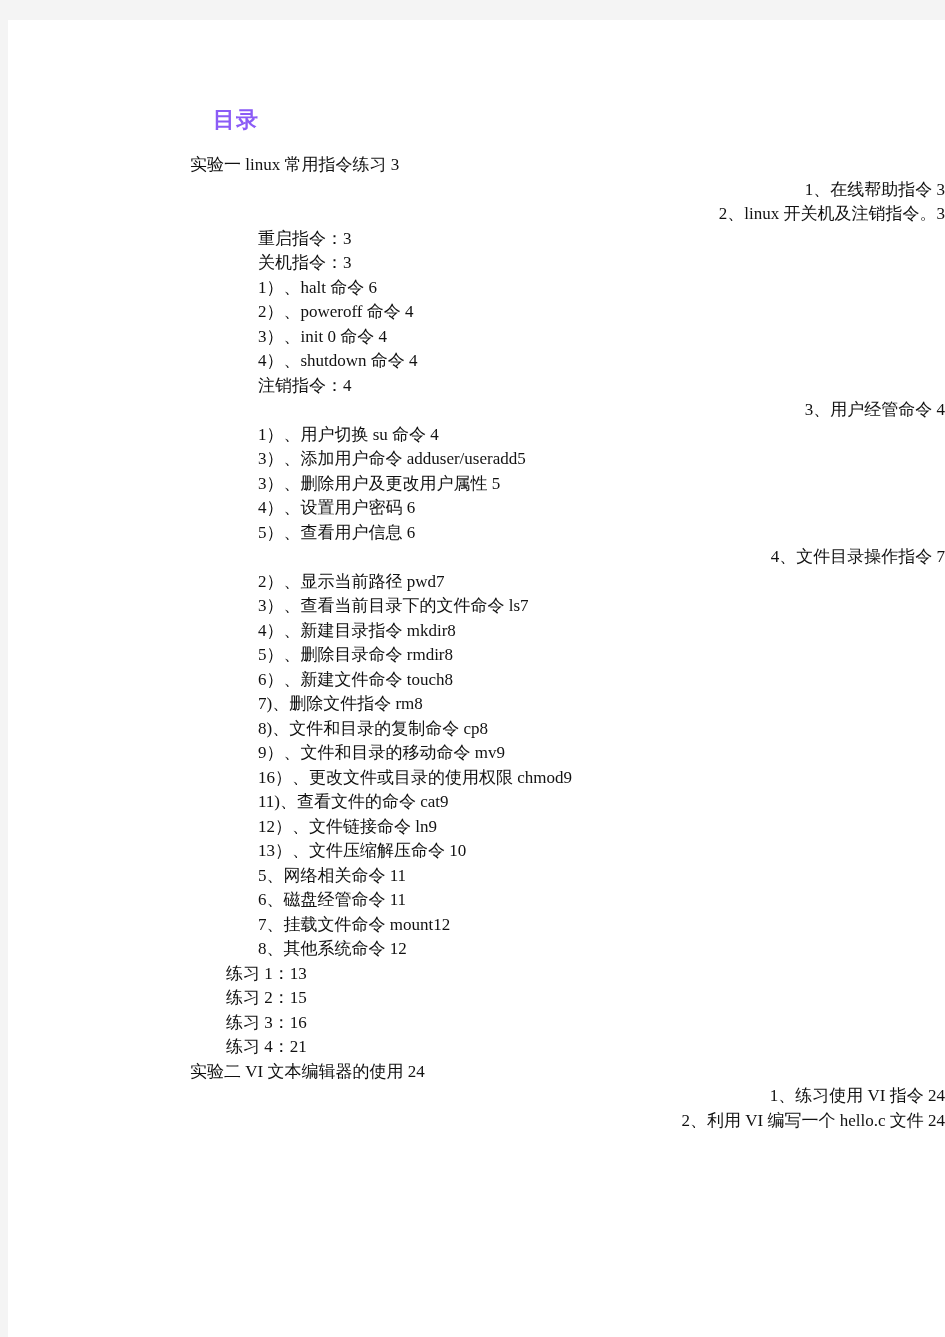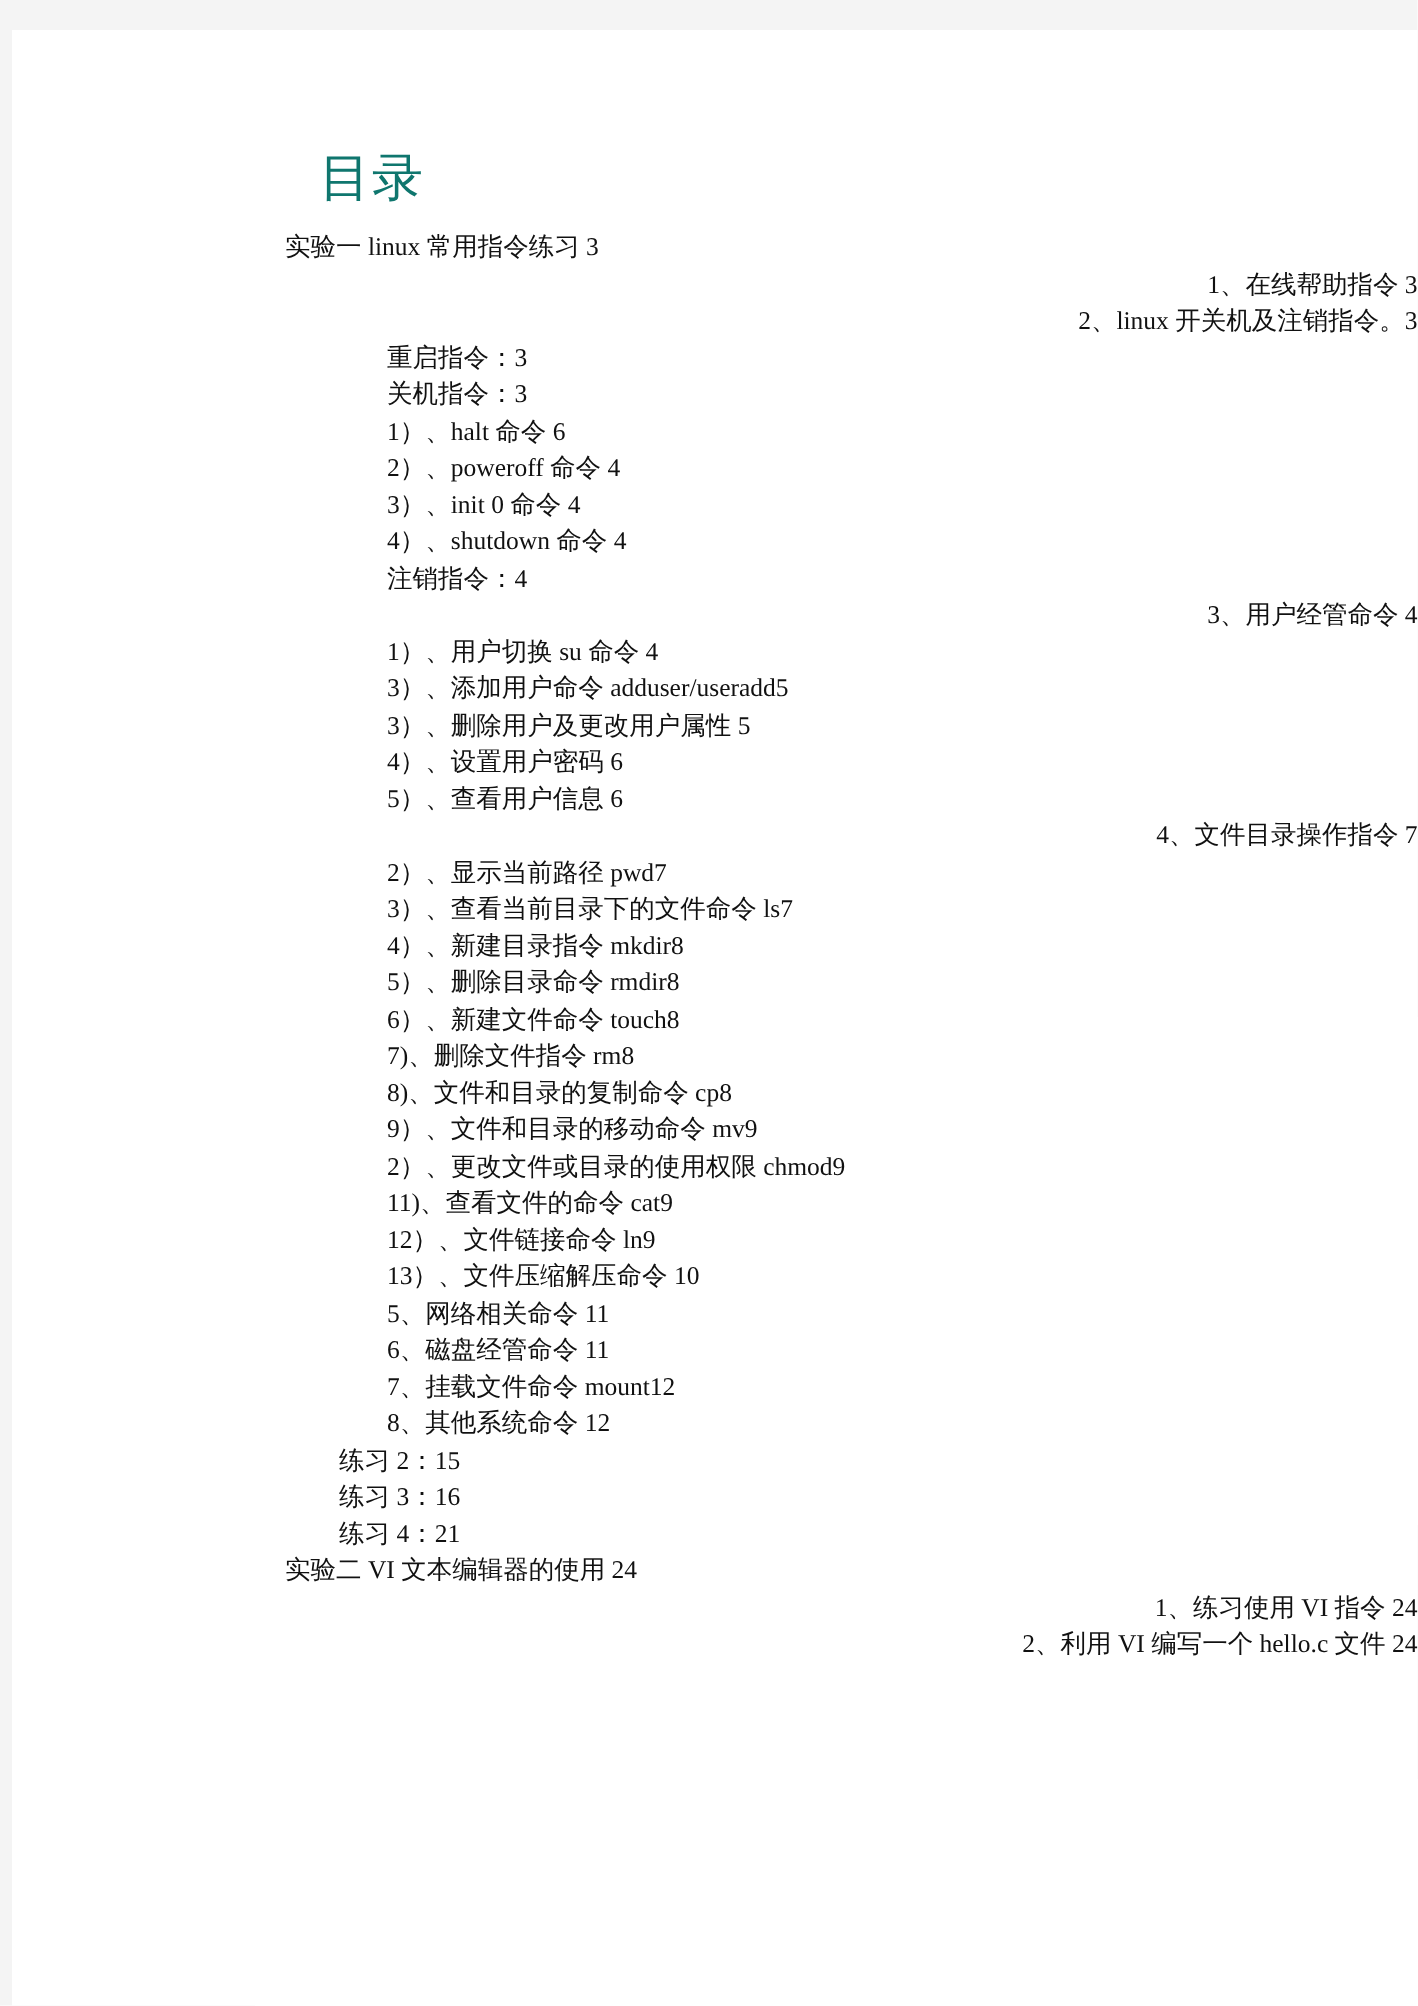--- a/index.html
+++ b/index.html
@@ -21,24 +21,24 @@
     width: 937px;
     height: 1317px;
     background: #ffffff;
     box-sizing: border-box;
   }
   .doc-title {
     position: absolute;
     left: 205px;
     top: 82px;
     font-family: "Liberation Serif", "DejaVu Serif", serif;
-    font-weight: normal;
-    font-size: 34px;
+    font-weight: bold;
+    font-size: 22px;
     line-height: 36px;
-    color: #0f766e;
+    color: #8b5cf6;
     letter-spacing: 1px;
   }
   .toc {
     position: absolute;
     left: 0;
     top: 133px;
     width: 937px;
   }
   .toc-entry {
     display: block;
@@ -85,28 +85,29 @@
       <div class="toc-entry lvl-3">5）、查看用户信息 6</div>
       <div class="toc-entry lvl-2">4、文件目录操作指令 7</div>
       <div class="toc-entry lvl-3">2）、显示当前路径 pwd7</div>
       <div class="toc-entry lvl-3">3）、查看当前目录下的文件命令 ls7</div>
       <div class="toc-entry lvl-3">4）、新建目录指令 mkdir8</div>
       <div class="toc-entry lvl-3">5）、删除目录命令 rmdir8</div>
       <div class="toc-entry lvl-3">6）、新建文件命令 touch8</div>
       <div class="toc-entry lvl-3">7)、删除文件指令 rm8</div>
       <div class="toc-entry lvl-3">8)、文件和目录的复制命令 cp8</div>
       <div class="toc-entry lvl-3">9）、文件和目录的移动命令 mv9</div>
-      <div class="toc-entry lvl-3">2）、更改文件或目录的使用权限 chmod9</div>
+      <div class="toc-entry lvl-3">16）、更改文件或目录的使用权限 chmod9</div>
       <div class="toc-entry lvl-3">11)、查看文件的命令 cat9</div>
       <div class="toc-entry lvl-3">12）、文件链接命令 ln9</div>
       <div class="toc-entry lvl-3">13）、文件压缩解压命令 10</div>
       <div class="toc-entry lvl-3">5、网络相关命令 11</div>
       <div class="toc-entry lvl-3">6、磁盘经管命令 11</div>
       <div class="toc-entry lvl-3">7、挂载文件命令 mount12</div>
       <div class="toc-entry lvl-3">8、其他系统命令 12</div>
+      <div class="toc-entry lvl-ex">练习 1：13</div>
       <div class="toc-entry lvl-ex">练习 2：15</div>
       <div class="toc-entry lvl-ex">练习 3：16</div>
       <div class="toc-entry lvl-ex">练习 4：21</div>
       <div class="toc-entry lvl-1">实验二 VI 文本编辑器的使用 24</div>
       <div class="toc-entry lvl-2">1、练习使用 VI 指令 24</div>
       <div class="toc-entry lvl-2">2、利用 VI 编写一个 hello.c 文件 24</div>
     </div>
 
 </div>
 

